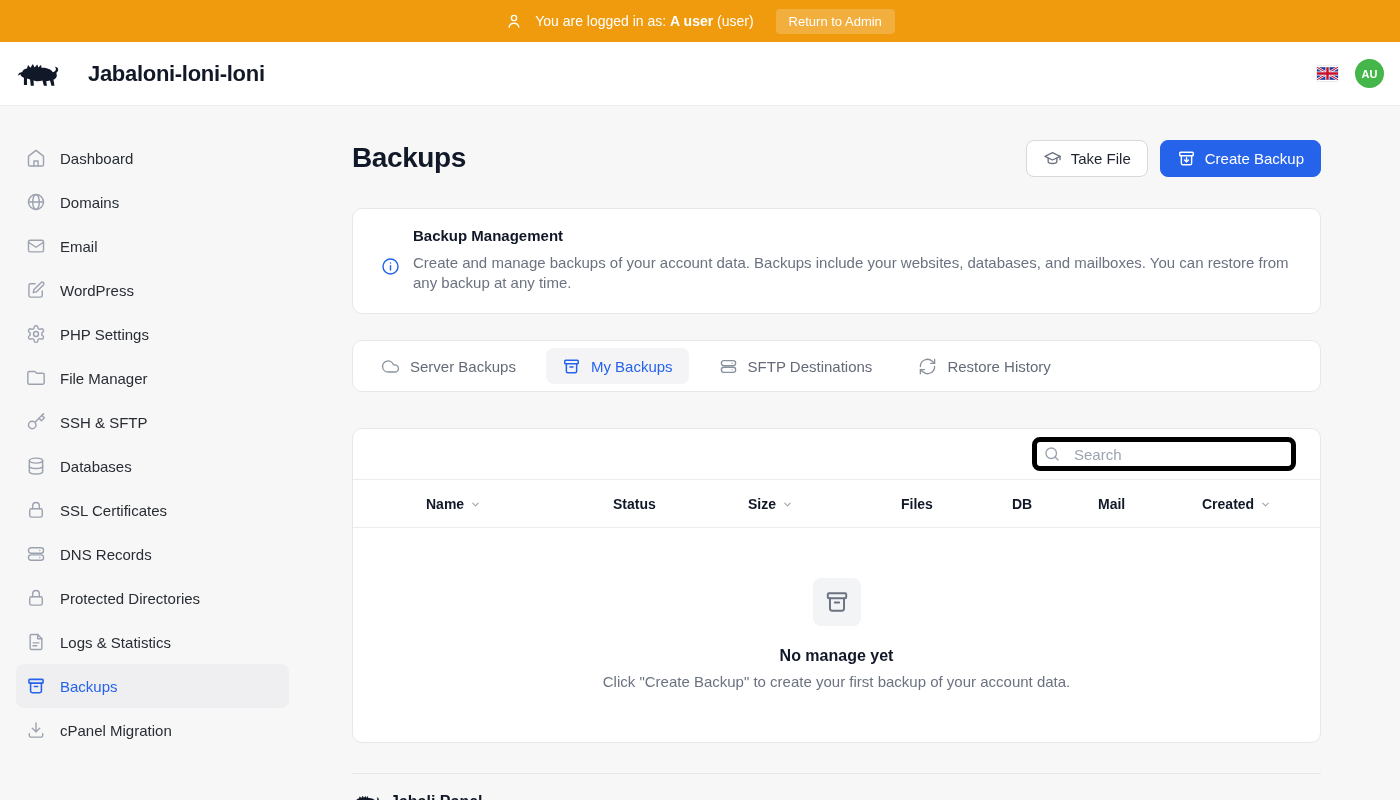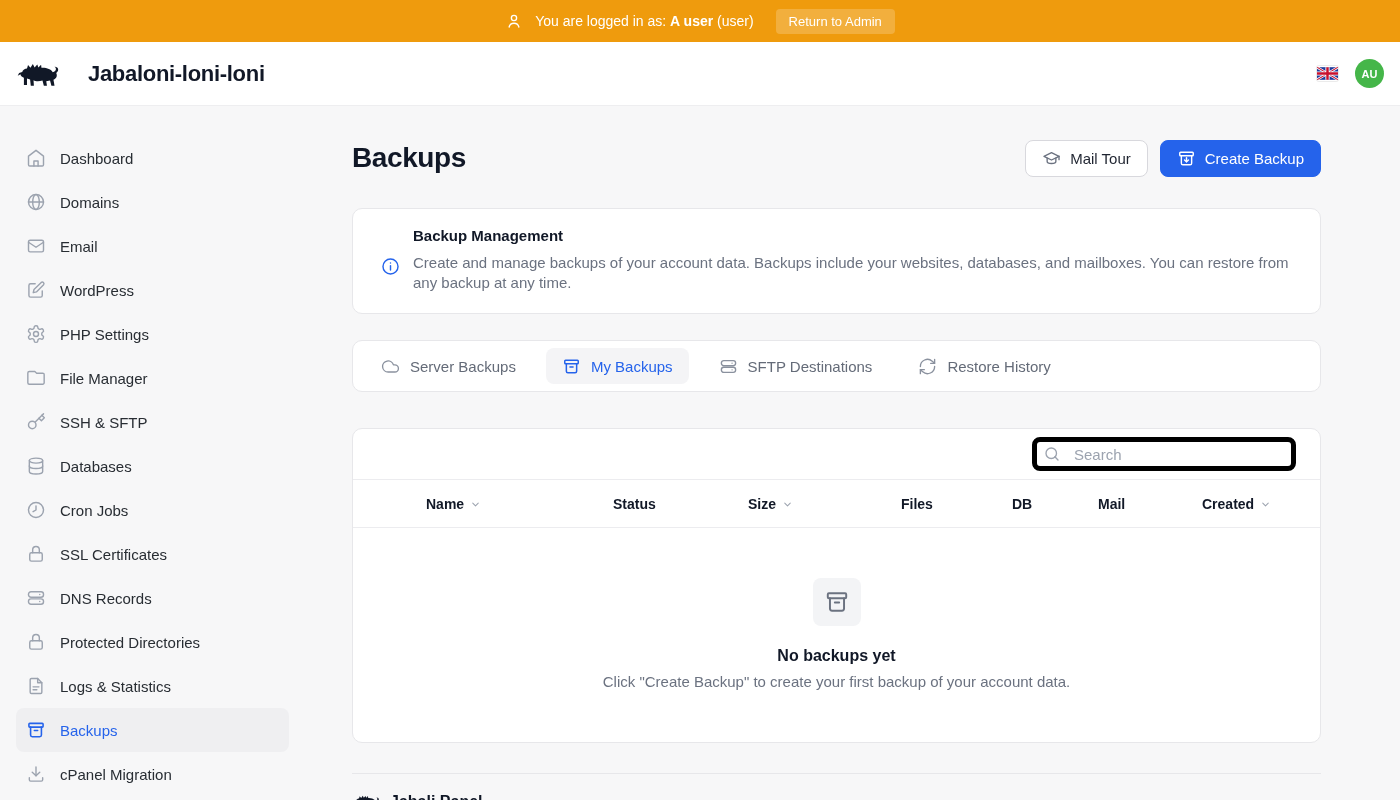--- a/index.html
+++ b/index.html
@@ -227,29 +227,20 @@
             <ellipse cx="12" cy="5.5" rx="8" ry="3"></ellipse>
             <path d="M4 5.5v13c0 1.66 3.6 3 8 3s8-1.34 8-3v-13"></path>
             <path d="M4 12c0 1.66 3.6 3 8 3s8-1.34 8-3"></path>
           </svg>
         </span>
       <span class="slabel">Databases</span>
     </div>
     <div class="side-item">
       <span class="sicon">
           <svg width="20" height="20" viewBox="0 0 24 24" fill="none" stroke="currentColor" stroke-width="1.7" stroke-linecap="round" stroke-linejoin="round">
-            <circle cx="12" cy="12" r="9"></circle>
-            <path d="M12 7v5l-3.5 2"></path>
-          </svg>
-        </span>
-      <span class="slabel">Cron Jobs</span>
-    </div>
-    <div class="side-item">
-      <span class="sicon">
-          <svg width="20" height="20" viewBox="0 0 24 24" fill="none" stroke="currentColor" stroke-width="1.7" stroke-linecap="round" stroke-linejoin="round">
             <rect x="4.5" y="10.5" width="15" height="10" rx="2"></rect>
             <path d="M8 10.5V7a4 4 0 0 1 8 0v3.5"></path>
           </svg>
         </span>
       <span class="slabel">SSL Certificates</span>
     </div>
     <div class="side-item">
       <span class="sicon">
           <svg width="20" height="20" viewBox="0 0 24 24" fill="none" stroke="currentColor" stroke-width="1.7" stroke-linecap="round" stroke-linejoin="round">
             <rect x="3" y="4.5" width="18" height="6.5" rx="3"></rect>
@@ -306,21 +297,21 @@
       <h1 class="page-title">Backups</h1>
       <div class="head-actions">
         <button class="btn btn-secondary">
           <span class="bicon">
               <svg width="19" height="19" viewBox="0 0 24 24" fill="none" stroke="currentColor" stroke-width="1.7" stroke-linecap="round" stroke-linejoin="round">
                 <path d="m2.5 9.2 9.5-4.7 9.5 4.7-9.5 4.7z"></path>
                 <path d="M6.5 11.5v4.2c0 1.3 2.5 2.6 5.5 2.6s5.5-1.3 5.5-2.6v-4.2"></path>
                 <path d="M21.5 9.2v4.3"></path>
               </svg>
             </span>
-          <span>Mail Tour</span>
+          <span>Take File</span>
         </button>
         <button class="btn btn-primary">
           <span class="bicon">
               <svg width="19" height="19" viewBox="0 0 24 24" fill="none" stroke="currentColor" stroke-width="1.8" stroke-linecap="round" stroke-linejoin="round">
                 <rect x="3.5" y="4" width="17" height="4.5" rx="1"></rect>
                 <path d="M5.5 8.5V18a2 2 0 0 0 2 2h9a2 2 0 0 0 2-2V8.5"></path>
                 <path d="M12 11v5"></path>
                 <path d="m9.5 13.8 2.5 2.4 2.5-2.4"></path>
               </svg>
             </span>
@@ -436,21 +427,21 @@
         </div>
       </div>
       <div class="empty">
         <div class="empty-badge">
           <svg width="26" height="26" viewBox="0 0 24 24" fill="none" stroke="currentColor" stroke-width="1.8" stroke-linecap="round" stroke-linejoin="round">
               <rect x="3.5" y="4" width="17" height="4.5" rx="1"></rect>
               <path d="M5.5 8.5V18a2 2 0 0 0 2 2h9a2 2 0 0 0 2-2V8.5"></path>
               <path d="M10 12.5h4"></path>
             </svg>
         </div>
-        <div class="empty-title">No backups yet</div>
+        <div class="empty-title">No manage yet</div>
         <div class="empty-msg">Click "Create Backup" to create your first backup of your account data.</div>
       </div>
     </div>
 
     <div class="footer">
       <div class="foot-brand">
         <span>
           <svg width="28" height="22" viewBox="0 0 64 48">
               <path fill="#111827" d="M9 21 C10 18 13 16 16 16 L17.5 11 L21 15 L24.5 9.5 L27 14.5 L31 10 L32.5 14.5 L36.5 10.5 L37 15 C44 14.5 51 17 53.5 21.5 C58.5 20.5 59.5 15.5 56 13.5 C61.5 13 63.5 19 58.5 22.5 C60.5 26.5 59 30.5 54.5 32.5 L56 41 L51.5 41 L49.5 33.5 L44 34.5 L45 41 L40.5 41 L38.5 33.5 C33.5 35 28.5 35 25.5 33 L26 41 L21.5 41 L20.5 32 L16 30.5 L16 40 L11.5 40 L11.5 29.5 C8.5 28.5 6.5 26.5 6.5 24.5 L2.5 26.5 L4.5 22.5 Z"></path>
             </svg>

